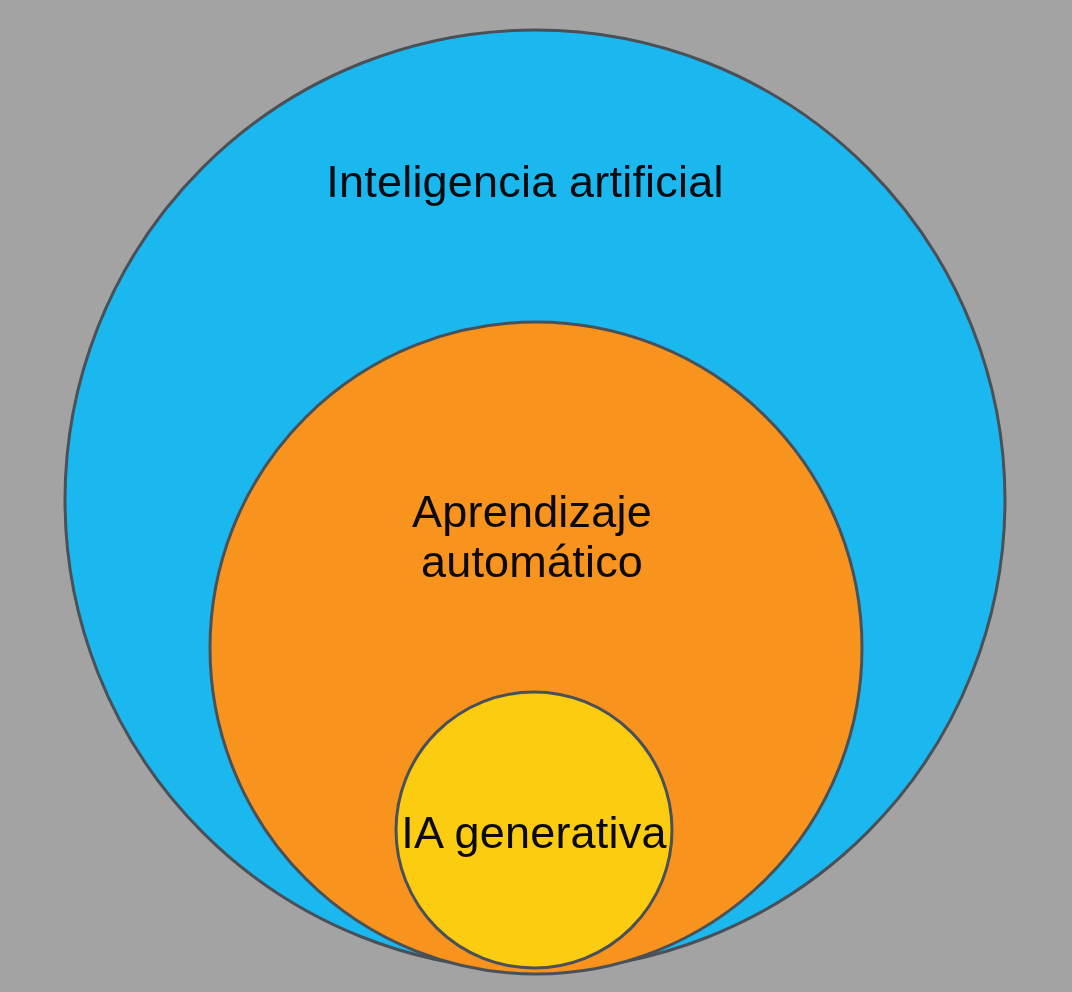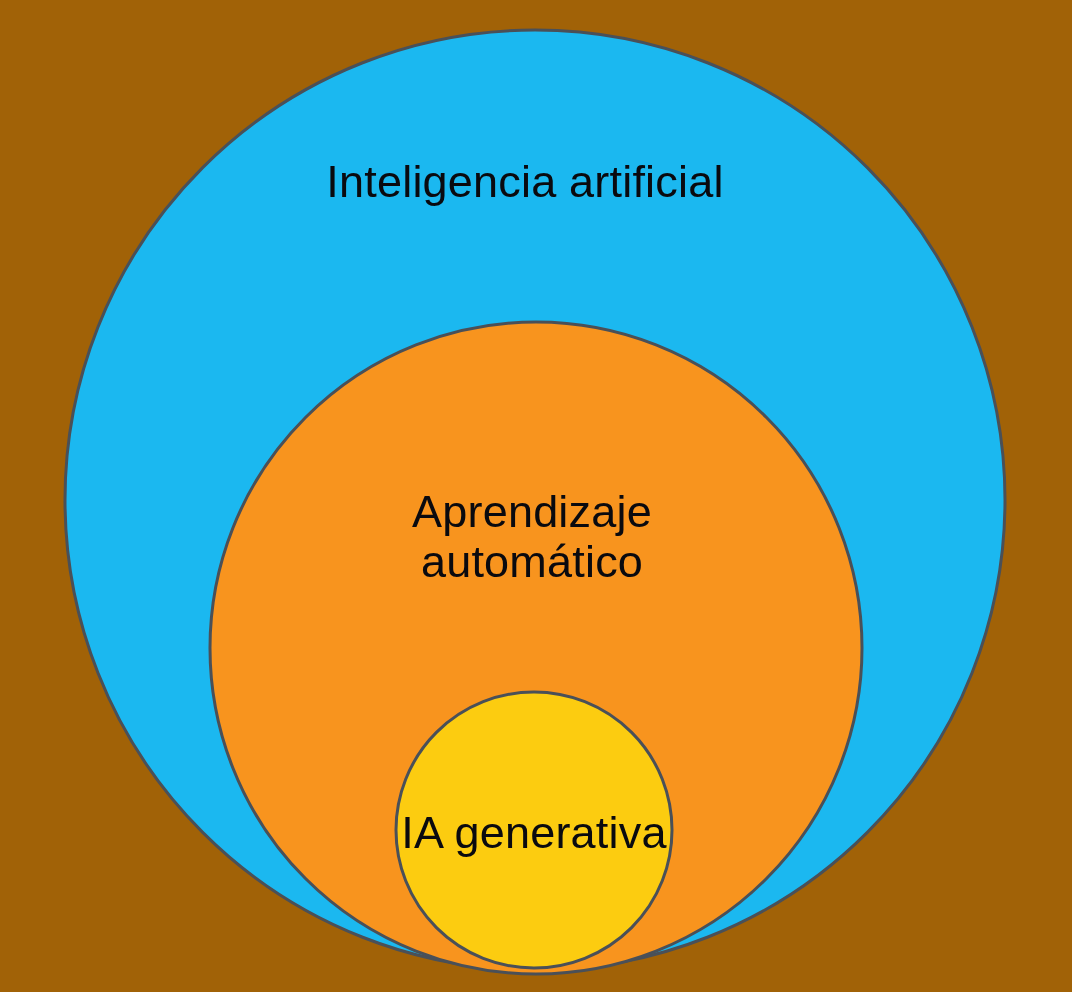--- a/index.html
+++ b/index.html
@@ -46,21 +46,21 @@
     font-size: 45px;
     font-weight: 400;
     fill: #0a0a0f;
     letter-spacing: 0.2px;
     text-anchor: middle;
   }
 </style>
 </head>
 <body style="background: rgb(253, 253, 253);">
 
-<div id="diagram-stage" style="background: #a16207;">
+<div id="diagram-stage" style="background: #a3a3a3;">
 
   <svg id="venn-svg" viewBox="0 0 1072 992" xmlns="http://www.w3.org/2000/svg">
 
     <circle cx="535" cy="500" r="470" fill="#1bb8f0" stroke="#4a5058" stroke-width="3"></circle>
 
     <circle cx="536" cy="648" r="326" fill="#f8941e" stroke="#4a5058" stroke-width="3"></circle>
 
     <circle cx="534" cy="830" r="138" fill="#fccc10" stroke="#4a5058" stroke-width="3"></circle>
 
     <text class="set-label" x="525" y="197" fill="#0a0a0f">Inteligencia artificial</text>

